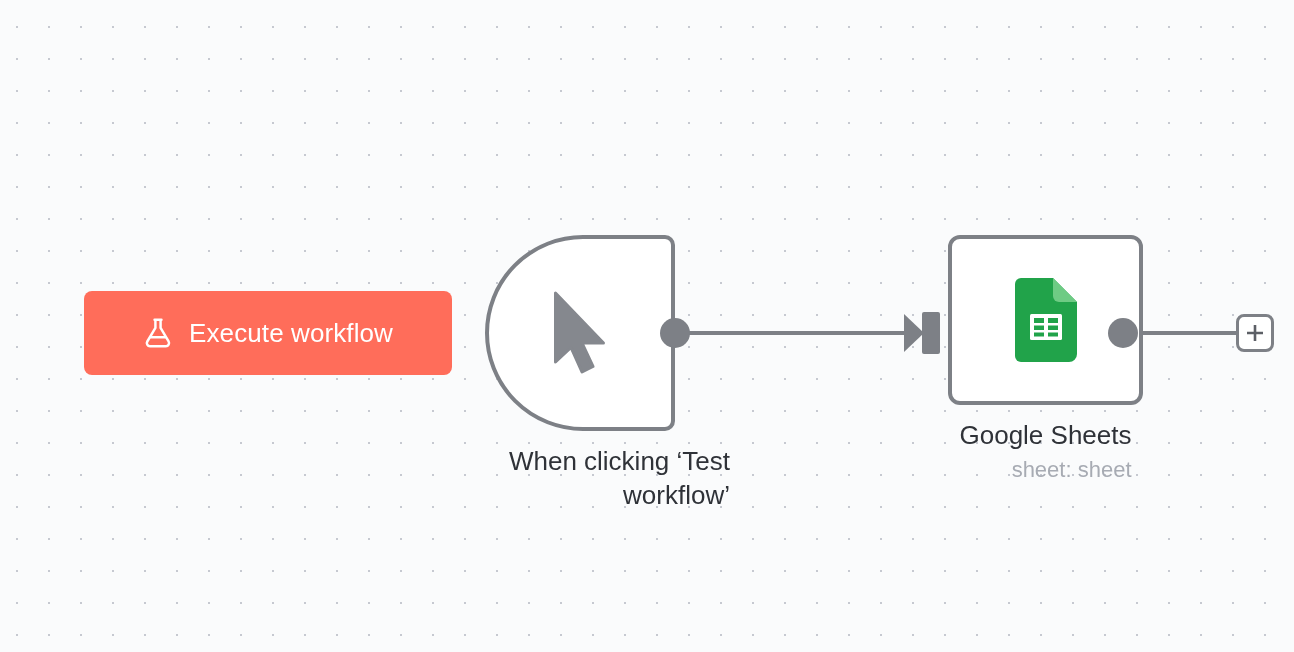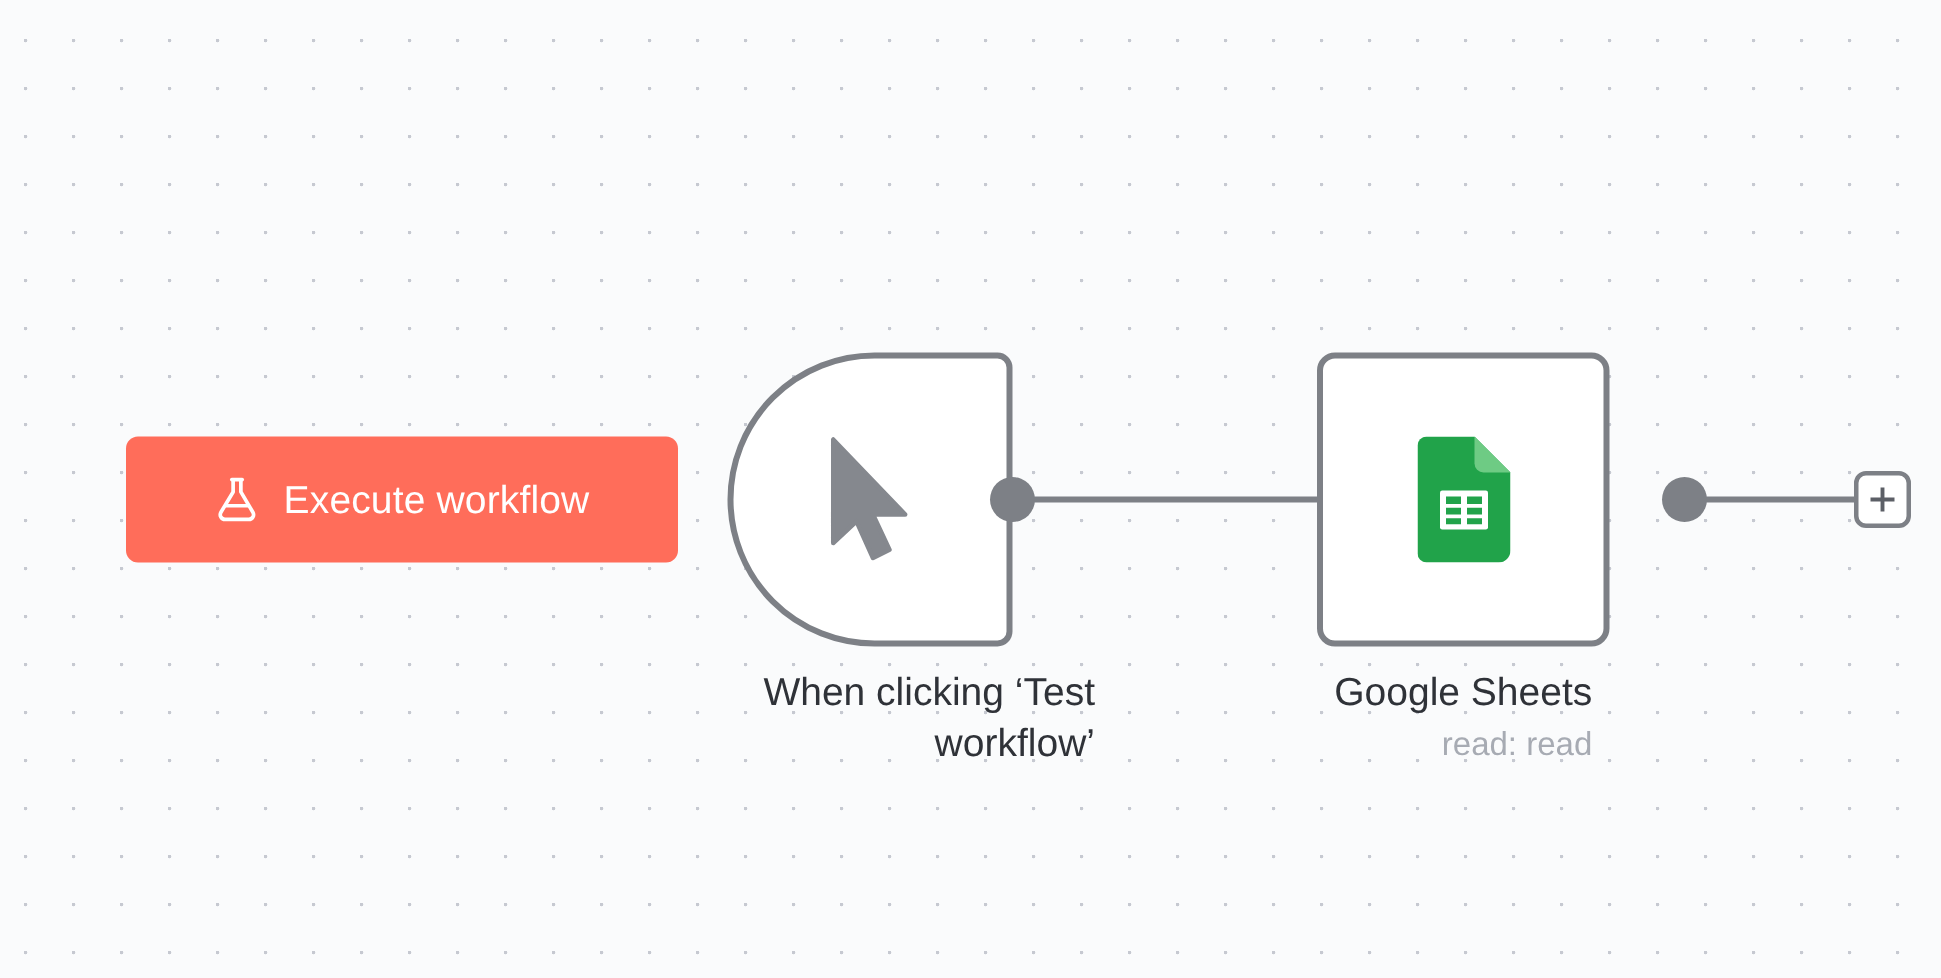--- a/index.html
+++ b/index.html
@@ -112,24 +112,24 @@
     position: absolute;
     left: 50%;
     top: 50%;
     transform: translate(-46%, -50%);
     width: 62px;
     height: 84px;
   }
 
   
   #sheets-node {
-    left: 878px;
+    left: 948px;
     top: 235px;
     width: 195px;
-    height: 196px;
+    height: 170px;
     text-decoration: underline;
   }
   #sheets-node .node-body {
     position: absolute;
     inset: 0;
     background: #ffffff;
     border: 4px solid #7d8086;
     border-radius: 12px;
     box-sizing: border-box;
   }
@@ -263,21 +263,21 @@
         <rect x="19" y="40" width="10" height="5" fill="#21a34a"></rect>
         <rect x="33" y="40" width="10" height="5" fill="#21a34a"></rect>
         <rect x="19" y="47.5" width="10" height="4.5" fill="#21a34a"></rect>
         <rect x="33" y="47.5" width="10" height="4.5" fill="#21a34a"></rect>
         <rect x="19" y="54.5" width="10" height="4" fill="#21a34a"></rect>
         <rect x="33" y="54.5" width="10" height="4" fill="#21a34a"></rect>
       </svg>
     </div>
     <div class="node-caption">
       <div class="node-title">Google Sheets</div>
-      <div class="node-subtitle">read: read</div>
+      <div class="node-subtitle">sheet: sheet</div>
     </div>
   </div>
 
   <div class="port-dot" id="sheets-output-port"></div>
 
   <button id="add-node-button">
     <svg class="plus-icon" viewBox="0 0 20 20" fill="none" xmlns="http://www.w3.org/2000/svg" aria-hidden="true">
       <path d="M10 2 V18 M2 10 H18" stroke="#5c5f66" stroke-width="2.6" stroke-linecap="butt"></path>
     </svg>
   </button>

